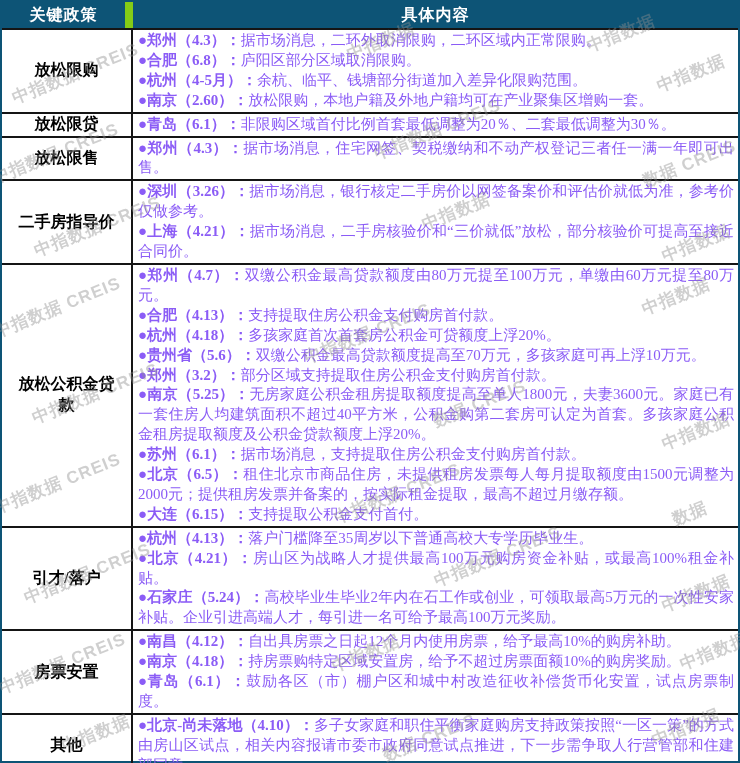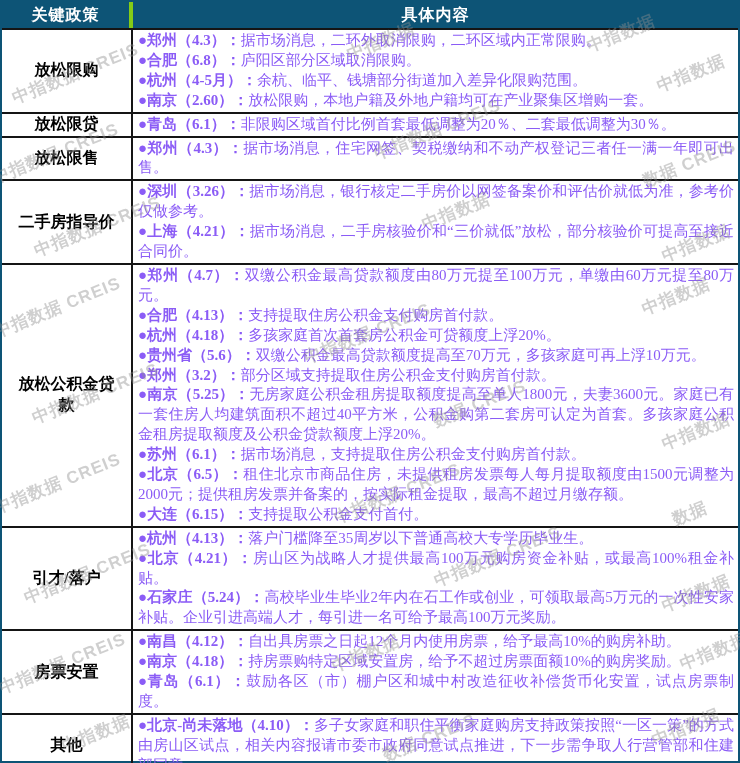--- a/index.html
+++ b/index.html
@@ -17,21 +17,21 @@
   .thead{
     display:flex;align-items:stretch;flex:0 0 auto;
     background:#0d5476;color:#ffffff;
     border-bottom:2px solid #151515;
     height:26px;
   }
   .th{
     display:flex;align-items:center;justify-content:center;
     font-weight:bold;font-size:16px;letter-spacing:1px;
   }
-  .th.c1{width:131px;flex:0 0 auto;border-right:4px solid #84cc16;box-sizing:border-box;}
+  .th.c1{width:131px;flex:0 0 auto;border-right:8px solid #84cc16;box-sizing:border-box;}
   .th.c2{flex:1;}
   .row{display:flex;align-items:stretch;border-top:2px solid #151515;flex:0 0 auto;}
   .row:first-child{border-top:none;}
   .label{
     width:131px;flex:0 0 auto;box-sizing:border-box;
     border-right:2px solid #151515;
     display:flex;align-items:center;justify-content:center;
     font-weight:bold;font-size:16px;color:#000;text-align:center;
     padding:0 16px;
   }

